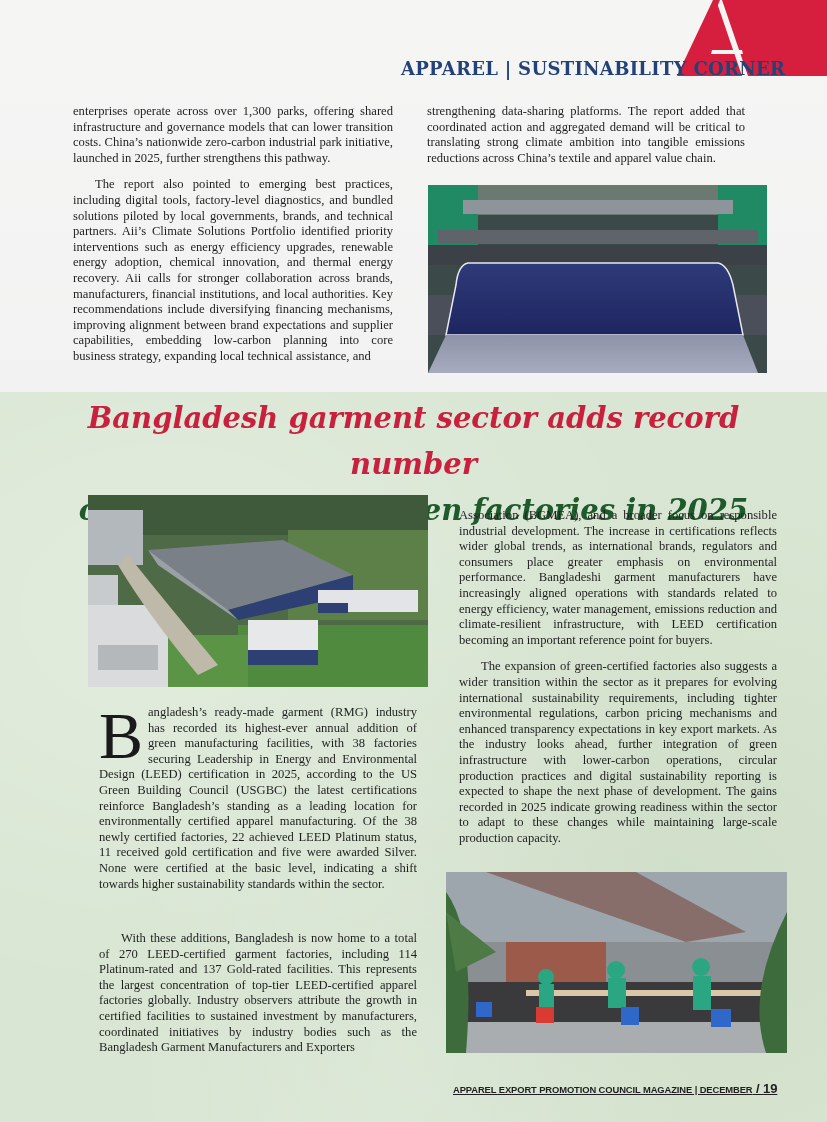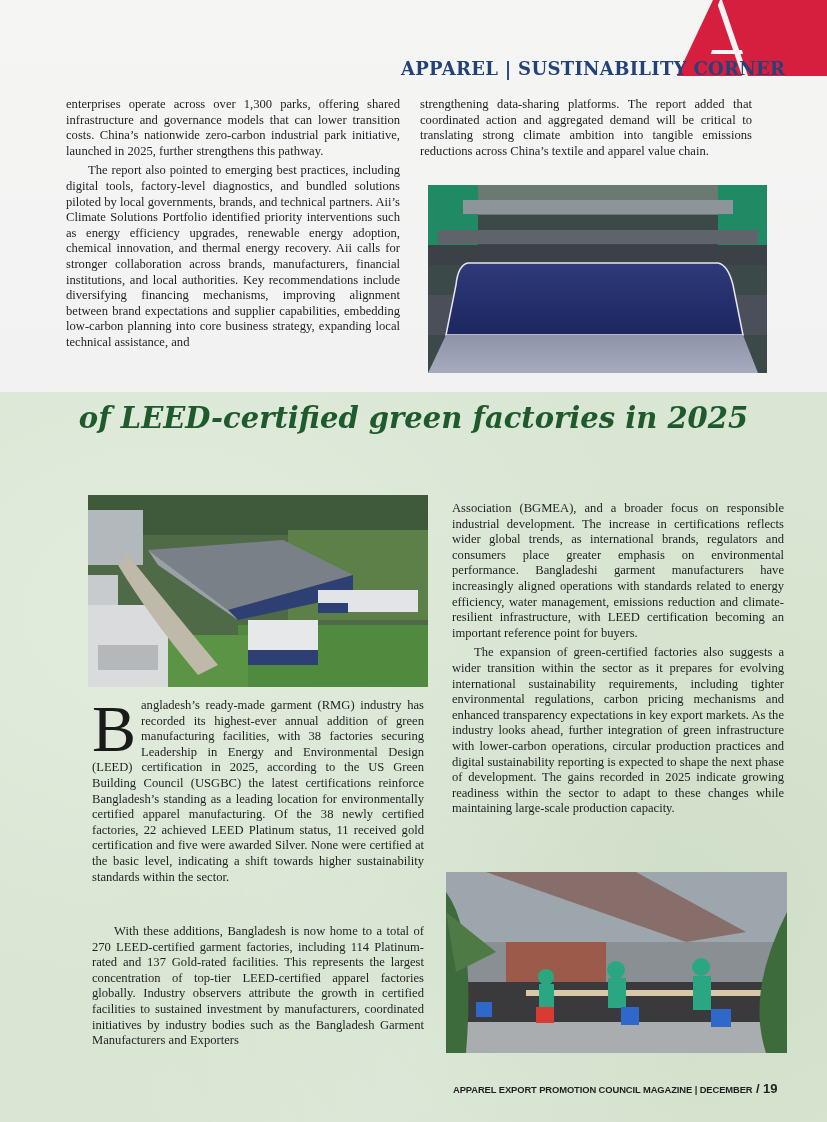--- a/index.html
+++ b/index.html
@@ -25,21 +25,21 @@
   .section-label {
     position: absolute; left: 401px; top: 58px;
     font-family: "DejaVu Serif", "Liberation Serif", serif;
     font-weight: bold; font-size: 18px; color: #24427a; letter-spacing: 0.3px;
     white-space: nowrap;
   }
   .col {
     position: absolute; font-size: 12.6px; line-height: 15.6px;
     text-align: justify; text-align-last: auto;
   }
-  .col p { margin: 4px; }
+  .col p { margin: 11px; }
   .col p.indent { text-indent: 22px; }
   .col-top-left { left: 62px; top: 93px; width: 342px; }
   .col-top-right { left: 416px; top: 93px; width: 340px; }
   .photo { position: absolute; overflow: hidden; }
   .photo-loom { left: 428px; top: 185px; width: 339px; height: 188px; }
   .photo-aerial { left: 88px; top: 495px; width: 340px; height: 192px; }
   .photo-factory { left: 446px; top: 872px; width: 341px; height: 181px; }
   .headline {
     position: absolute; left: 40px; top: 395px; width: 747px; text-align: center;
     font-family: "DejaVu Serif", "Liberation Serif", serif; font-style: italic; font-weight: bold;
@@ -50,21 +50,21 @@
   .col-mid-left { left: 88px; top: 694px; width: 340px; }
   .col-mid-left2 { left: 88px; top: 920px; width: 340px; }
   .col-mid-right { left: 448px; top: 497px; width: 340px; }
   .dropcap {
     float: left; font-size: 66px; line-height: 54px; margin: 4px 5px -4px 0;
     font-family: "Liberation Serif", serif; color: #1a1a1a;
   }
   .footer {
     position: absolute; left: 453px; top: 1081px; white-space: nowrap;
     font-family: "Liberation Sans", "DejaVu Sans", sans-serif; font-weight: bold;
-    font-size: 9.4px; color: #1f1f1f; letter-spacing: -0.1px;
+    font-size: 9.4px; color: #1f1f1f; letter-spacing: -0.1px; text-decoration: underline;
   }
   .footer .page { font-size: 13px; }
 </style>
 </head>
 <body>
 
 <div class="top-zone"></div>
 <div class="green-zone"></div>
 
 <svg class="logo" viewBox="0 0 151 76">
@@ -102,20 +102,21 @@
     <rect x="35" y="15" width="270" height="14" fill="#8d949a"></rect>
     <rect x="10" y="45" width="320" height="14" fill="#5e646a"></rect>
     <rect x="0" y="60" width="339" height="20" fill="#3b4147"></rect>
     <rect x="0" y="110" width="339" height="40" fill="#4a4f59"></rect>
     <path d="M40,78 Q30,80 28,100 L18,150 L315,150 L305,100 Q300,80 290,78 Z" fill="url(#denim)" stroke="#e8e8f0" stroke-width="1.5"></path>
     <path d="M18,150 L315,150 L330,188 L0,188 Z" fill="url(#grey)"></path>
   </svg>
 </div>
 
 <div class="headline">
+  <span class="l1">Bangladesh garment sector adds record number</span>
   <span class="l2">of LEED-certified green factories in 2025</span>
 </div>
 
 <div class="photo photo-aerial">
   <svg width="340" height="192" viewBox="0 0 340 192">
     <rect width="340" height="192" fill="#4f6a46"></rect>
     <rect width="340" height="40" fill="#3e5a3a"></rect>
     <rect x="200" y="35" width="140" height="90" fill="#5d8048"></rect>
     <rect x="150" y="130" width="190" height="62" fill="#4f8a3e"></rect>
     <rect x="60" y="140" width="100" height="52" fill="#5a9444"></rect>

